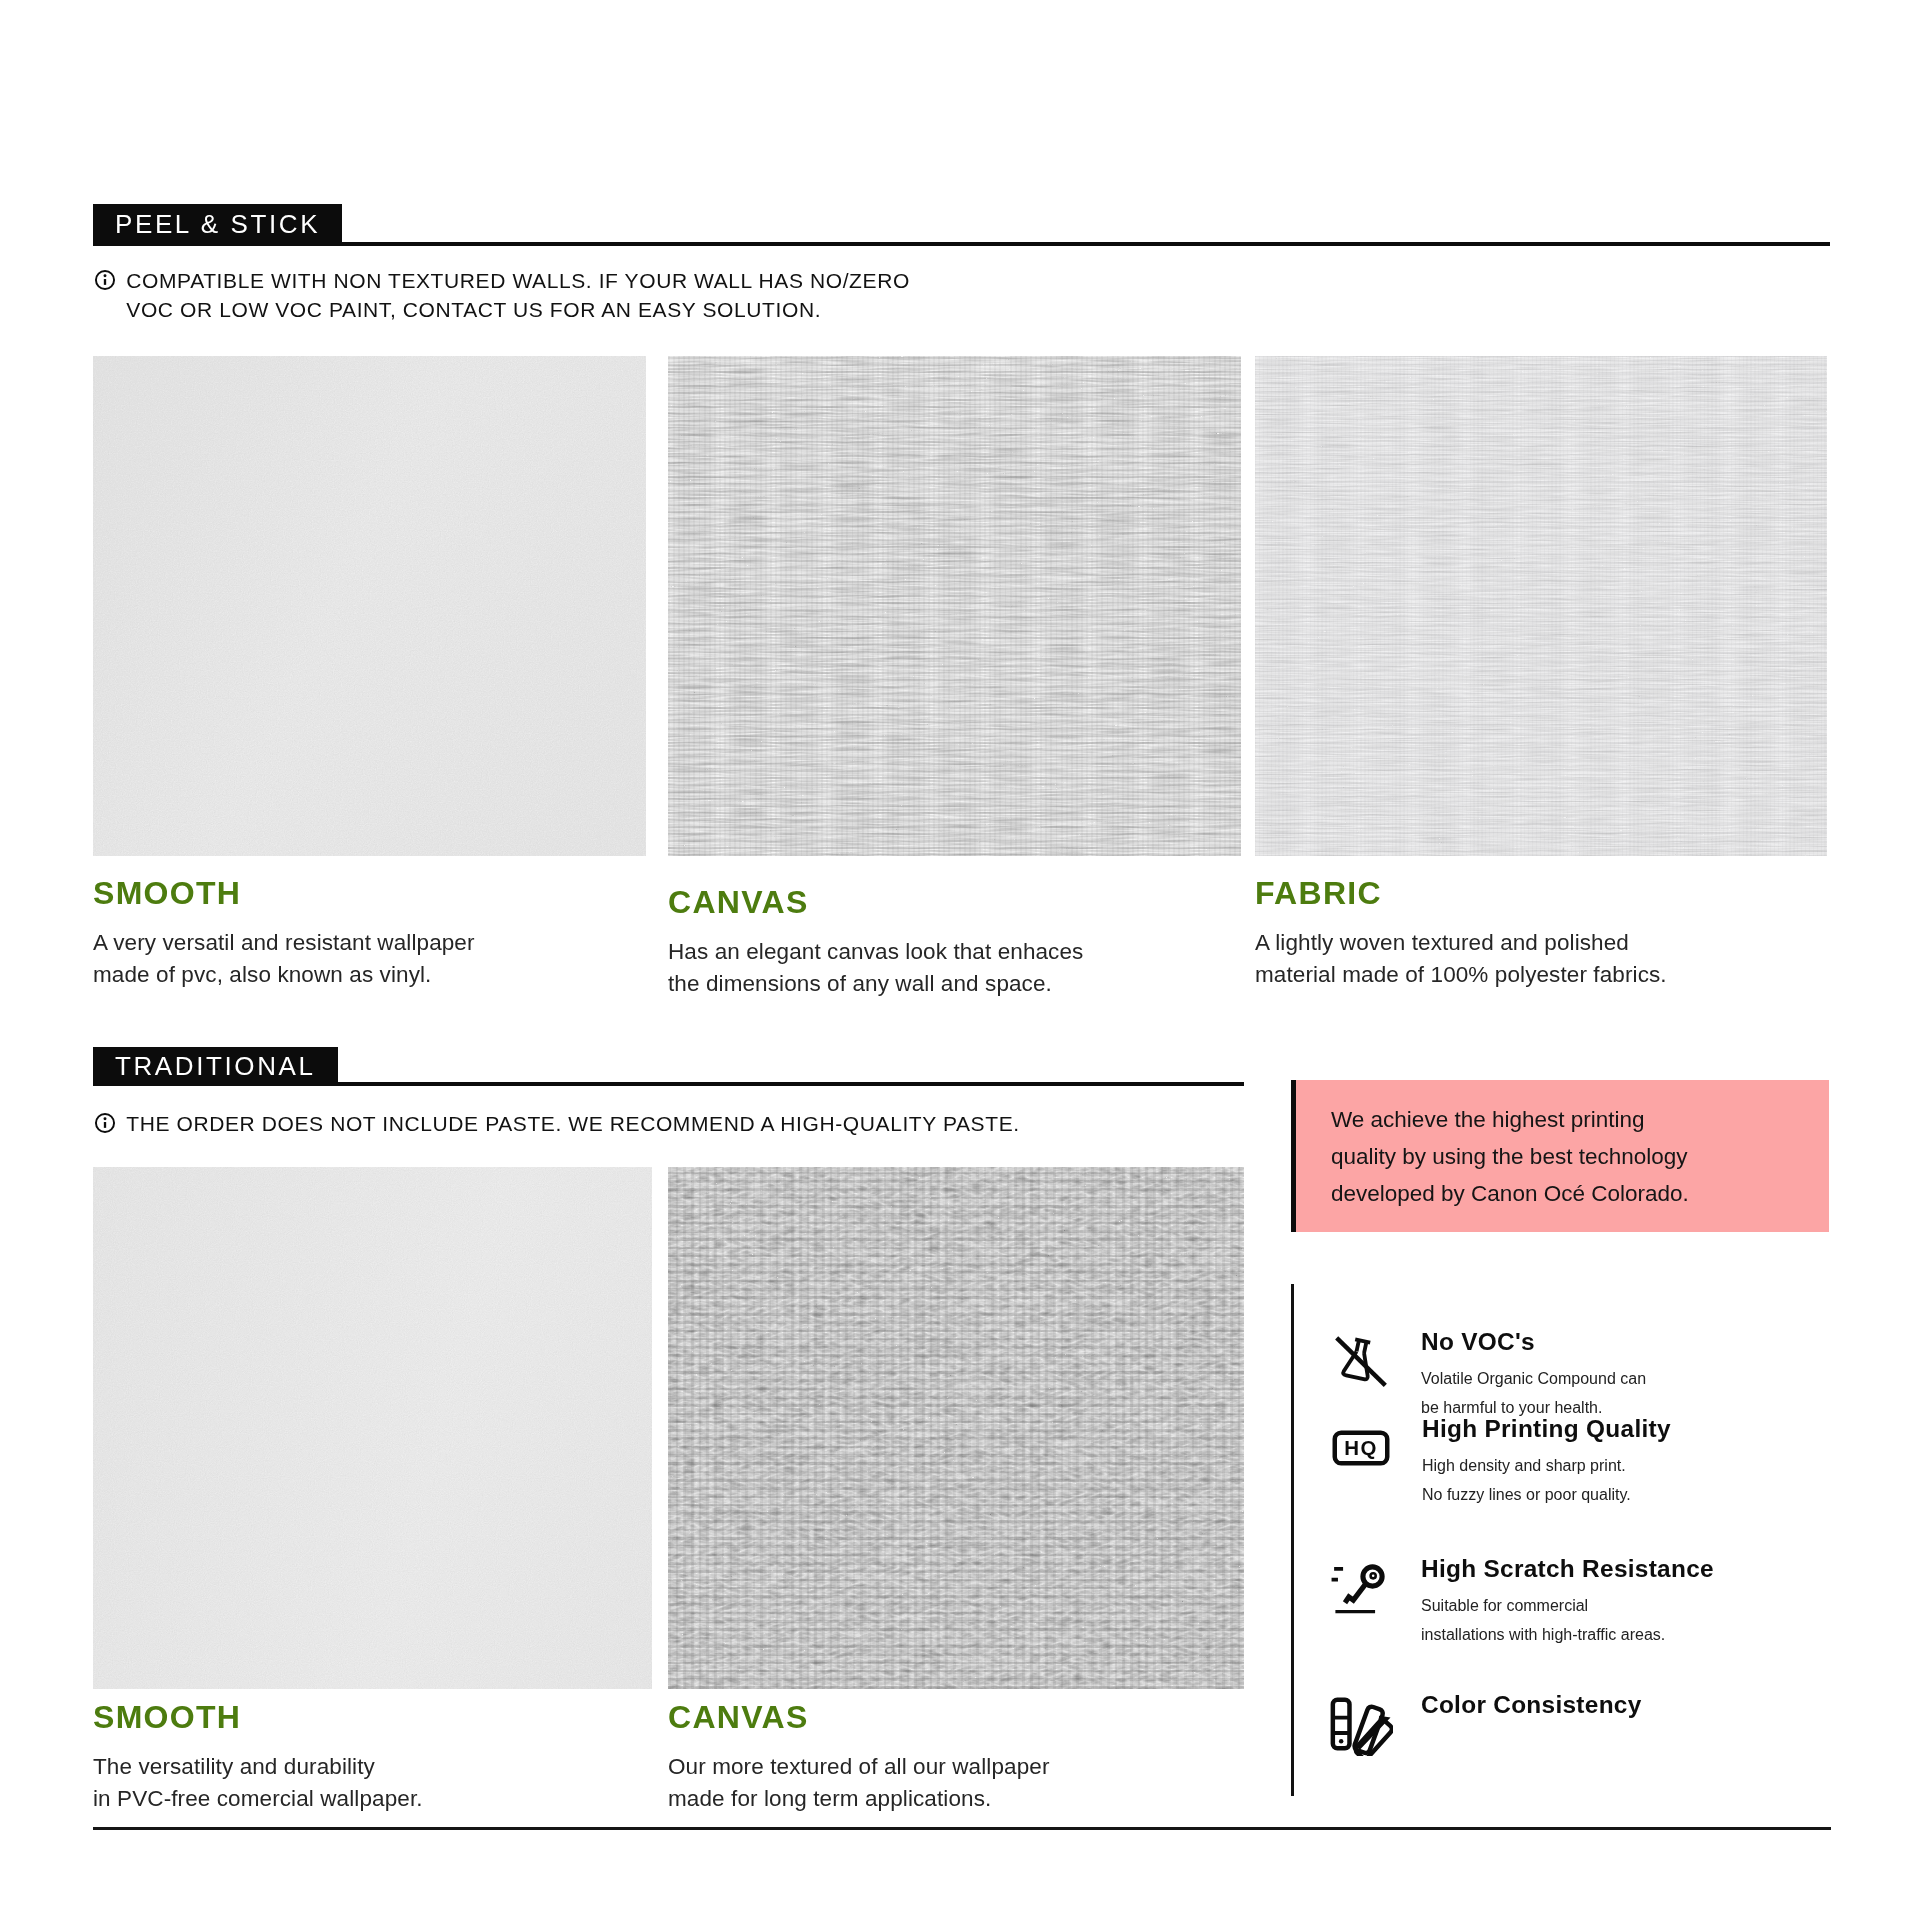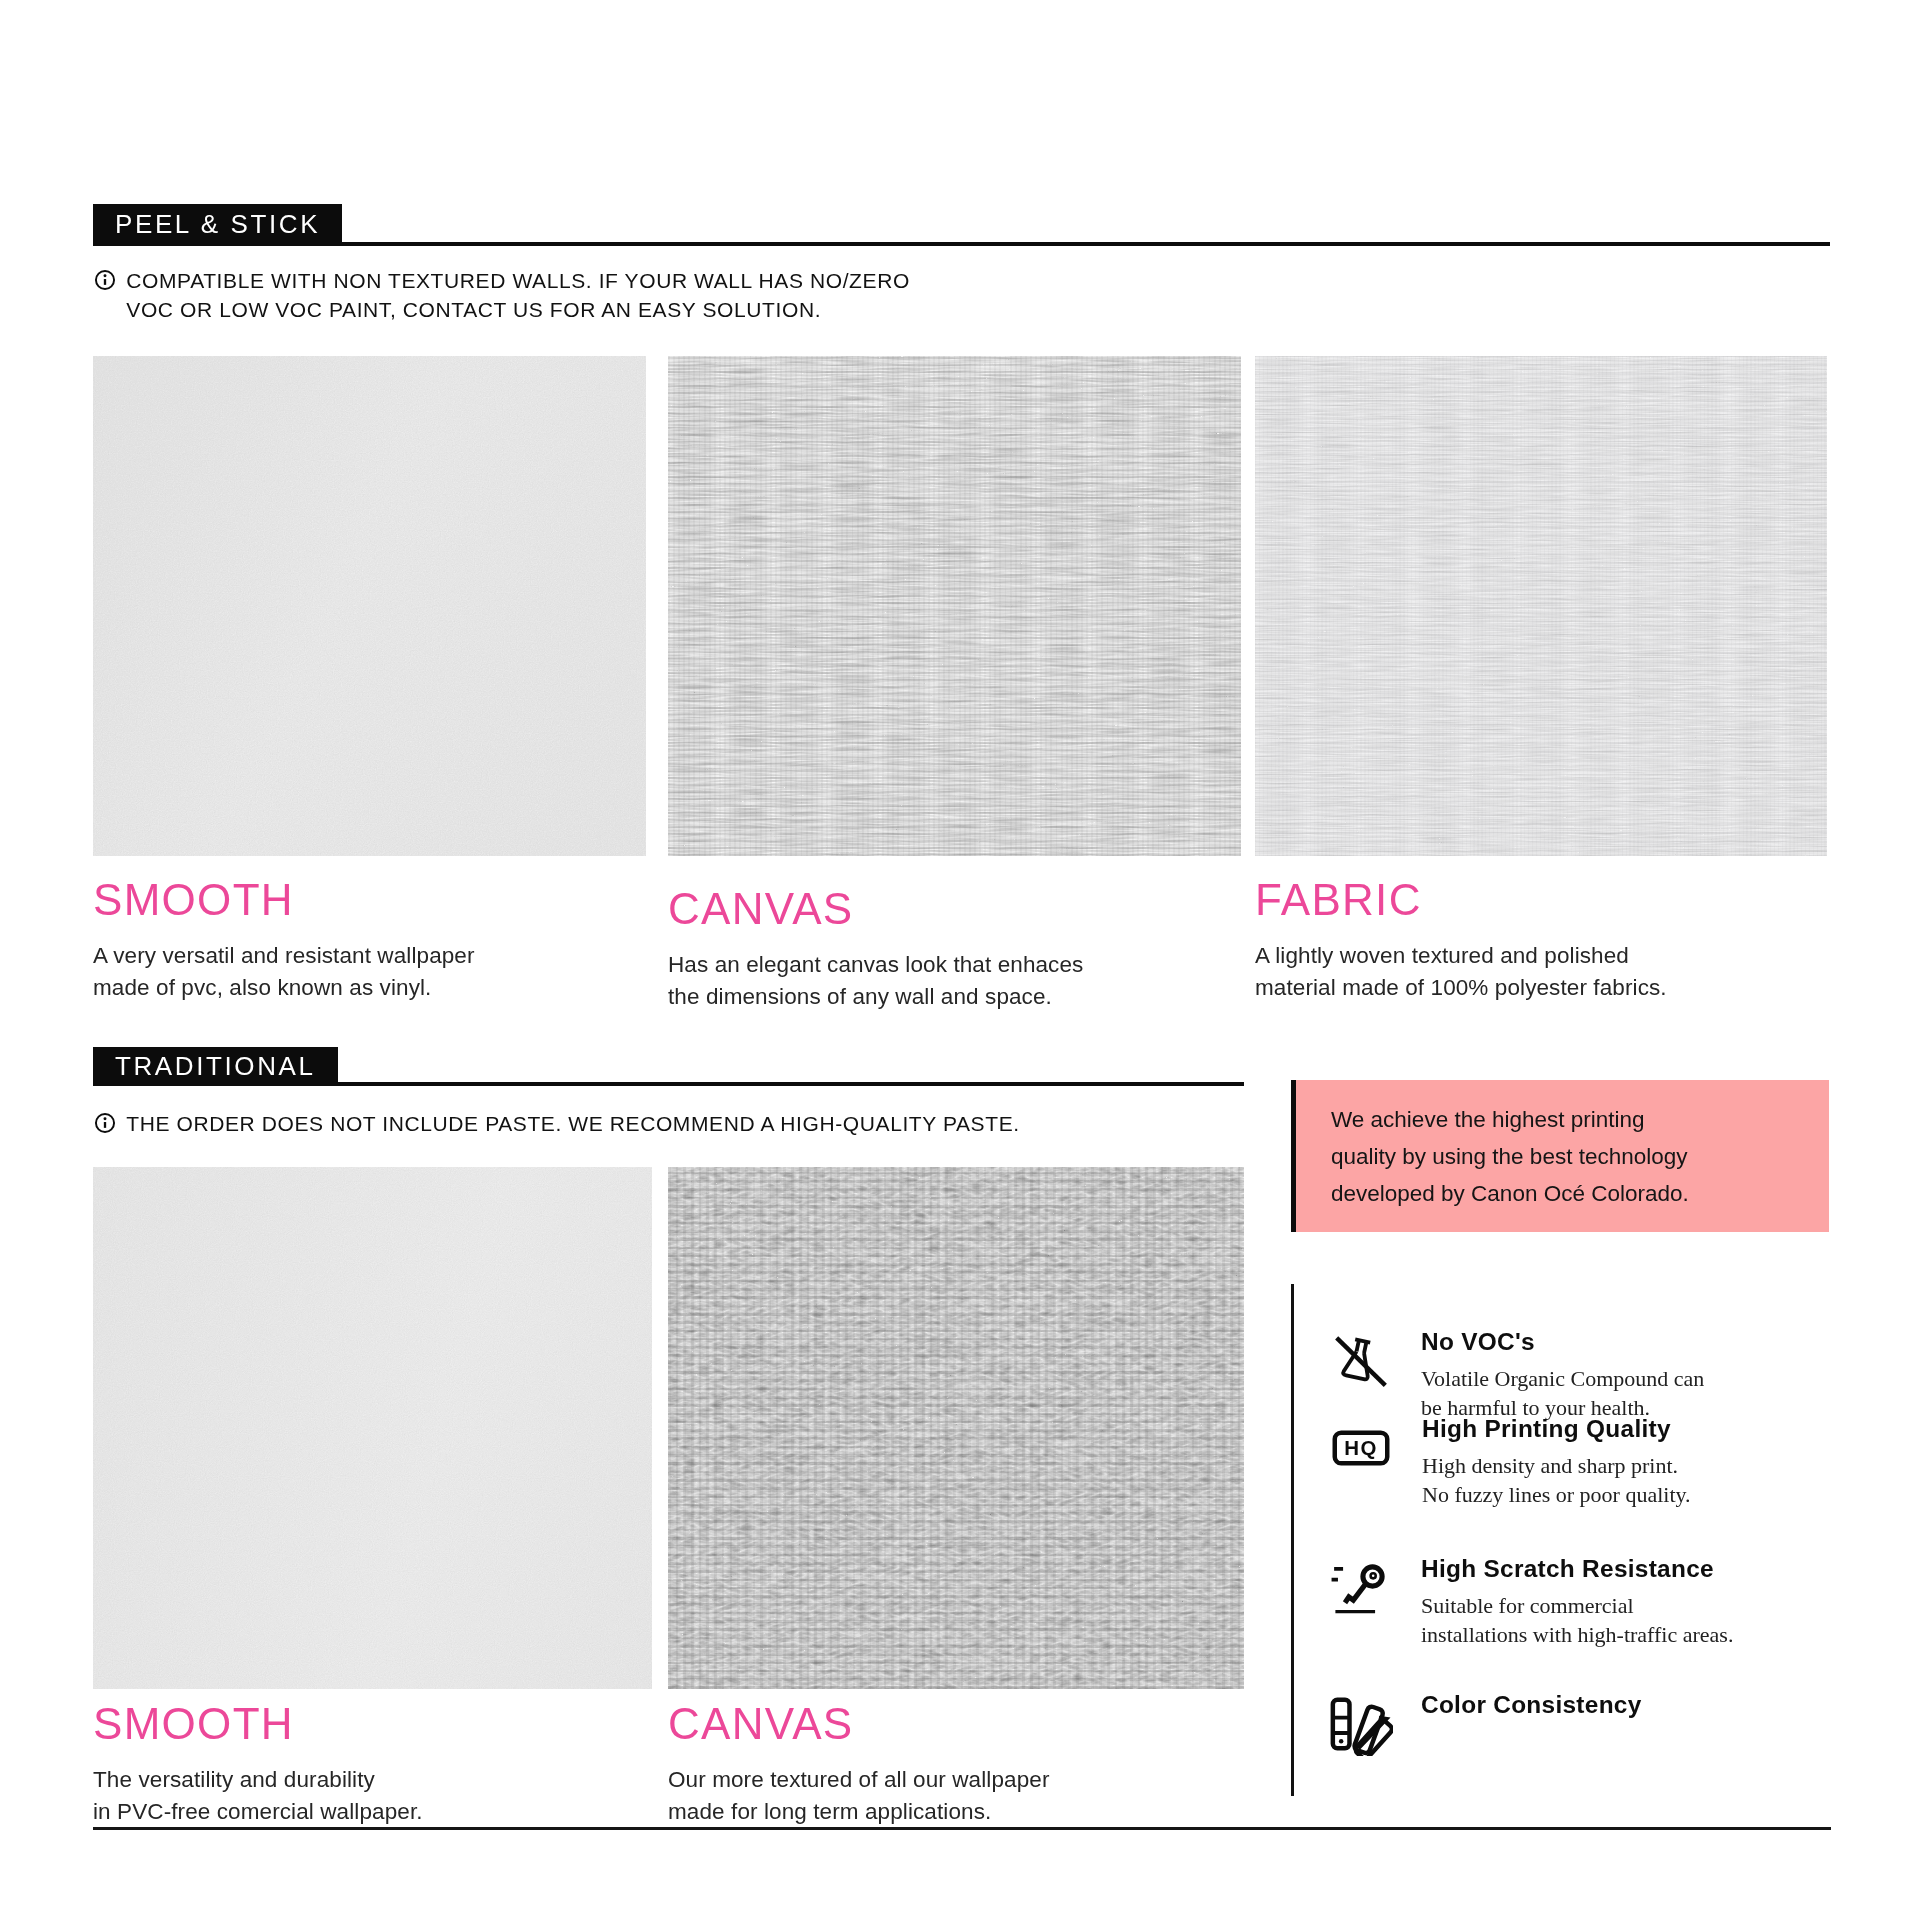--- a/index.html
+++ b/index.html
@@ -33,21 +33,21 @@
   .col{position:absolute;}
   #c1{left:93px;top:356px;width:553px;}
   #c2{left:668px;top:356px;width:573px;}
   #c3{left:1255px;top:356px;width:572px;}
   #c4{left:93px;top:1167px;width:559px;}
   #c5{left:668px;top:1167px;width:576px;}
   .swatch{position:relative;width:100%;overflow:hidden;}
   .sw-r1{height:500px;}
   .sw-r2{height:522px;}
   .swatch svg.tex{position:absolute;left:0;top:0;width:100%;height:100%;display:block;}
-  .swatch-label{margin:19px 0 0;font-size:44px;font-weight:400;letter-spacing:1.3px;color:#ec4899;}
+  .swatch-label{margin:19px 0 0;font-size:32px;font-weight:700;letter-spacing:1.3px;color:#4d7c0f;}
   .r2 .swatch-label{margin-top:10.3px;}
   #c2 .swatch-label{margin-top:28px;}
   .swatch-desc{margin-top:15px;font-size:22.5px;line-height:32px;color:#262626;letter-spacing:0.1px;}
   .swatch-desc span{display:block;}
 
   
   .tex-smooth{background:linear-gradient(115deg,#efefef 0%,#f5f5f5 45%,#f1f1f1 100%);}
   .tex-paper{background:linear-gradient(105deg,#f1f1f1,#f6f6f6 60%,#f2f2f2);}
   .tex-canvas{background-color:#f5f5f5;background-image:
      repeating-linear-gradient(0deg, rgba(120,120,120,0.16) 0 1.9px, rgba(255,255,255,0) 1.9px 7px),
@@ -64,21 +64,21 @@
         background:#fca5a5;border-left:5.8px solid #0c0c0c;box-sizing:border-box;
         display:flex;flex-direction:column;justify-content:center;padding-left:35px;
         font-size:22.5px;line-height:37px;color:#151515;}
   .quality-box span{display:block;}
   .vrule{position:absolute;left:1291px;top:1284px;width:2.6px;height:512px;background:#111111;}
 
   .feature{position:absolute;left:1329px;width:521px;display:flex;gap:28px;}
   #f1{top:1328px;} #f2{top:1415px;gap:29px;} #f3{top:1555px;} #f4{top:1691px;}
   .f-icon{width:64px;height:64px;flex:0 0 64px;margin-top:1.3px;}
   .f-title{margin:0 0 7.7px;font-size:24.4px;font-weight:700;letter-spacing:0.3px;color:#0e0e0e;}
-  .f-desc{font-size:22px;line-height:29.5px;color:#222222;font-family:Liberation Serif, serif;}
+  .f-desc{font-size:16px;line-height:29.5px;color:#222222;}
   .f-desc span{display:block;}
 
   .footer-rule{position:absolute;left:93px;top:1827px;width:1738px;height:3.2px;background:#161616;}
 
   .ic{stroke:#0c0c0c;fill:none;}
 </style>
 </head>
 <body>
 
 <div class="page">

